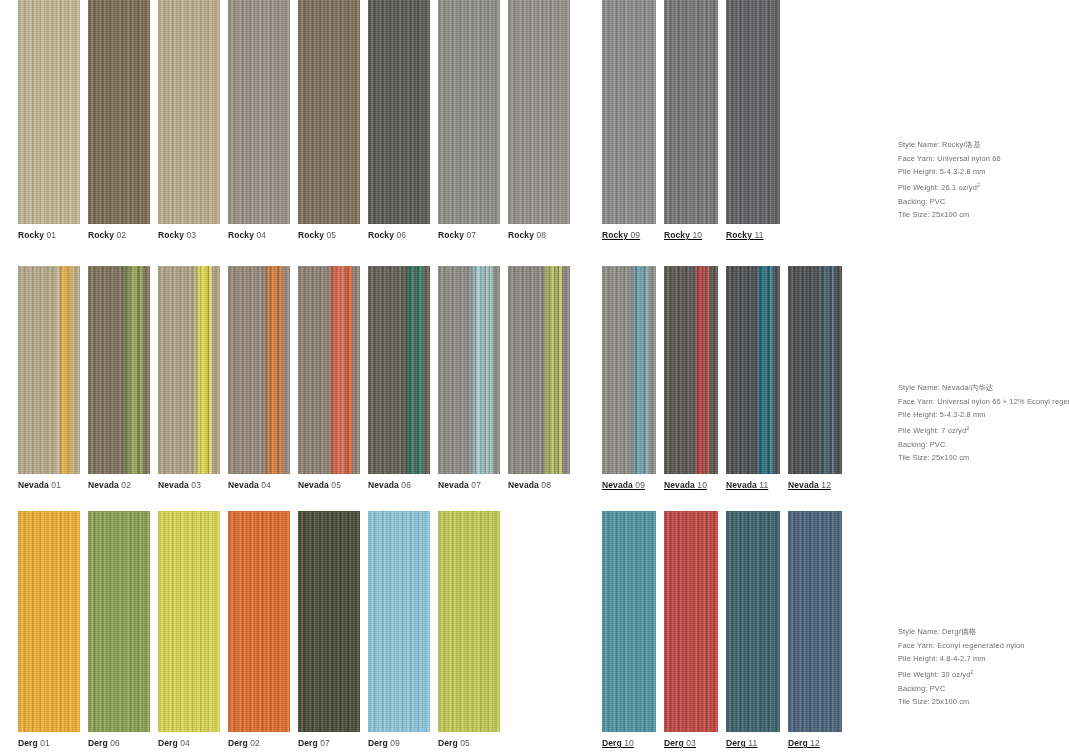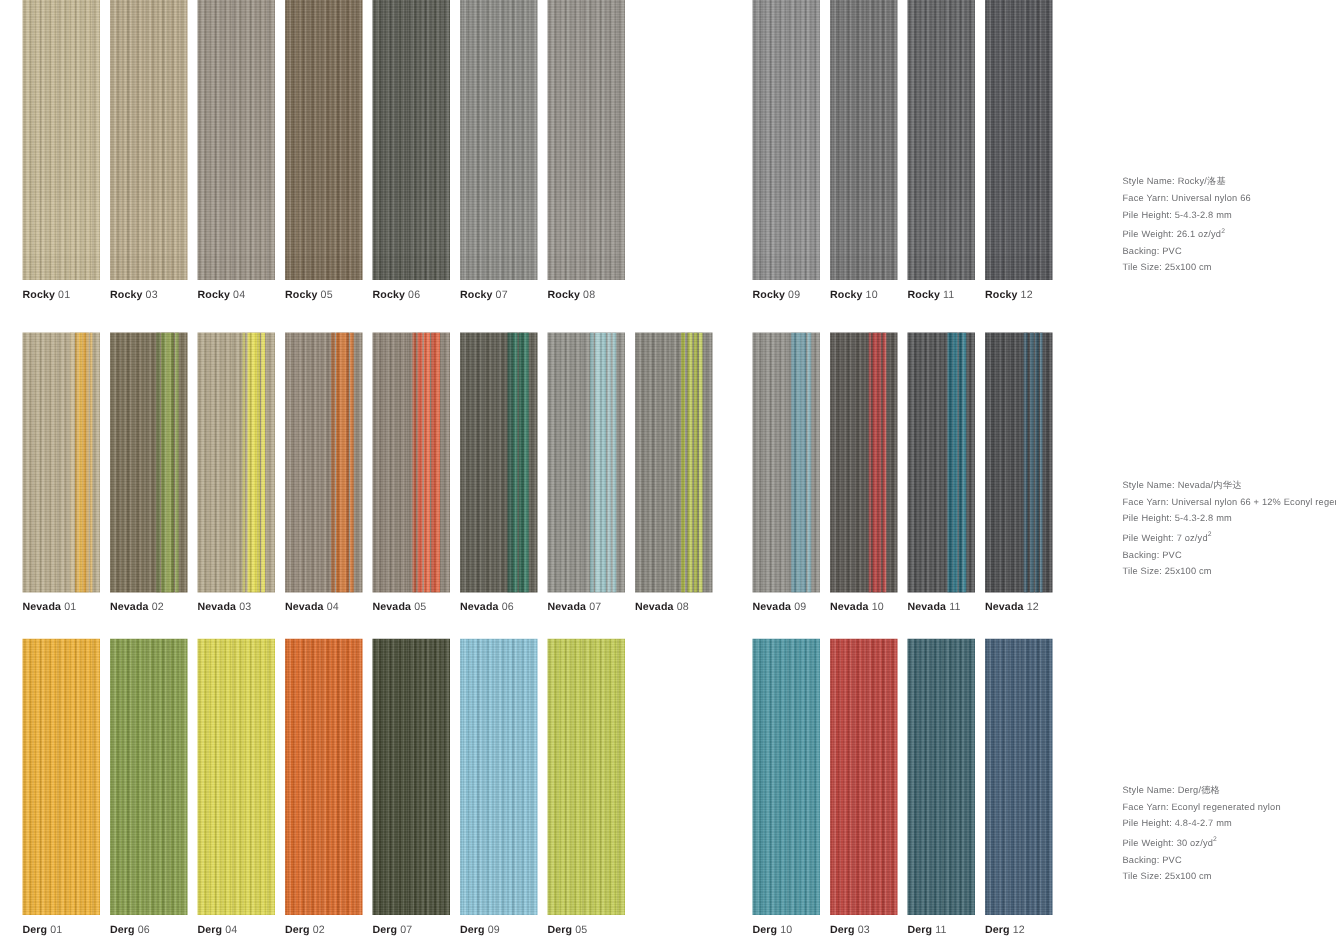--- a/index.html
+++ b/index.html
@@ -13,21 +13,21 @@
   .page{position:relative;width:1069px;height:754px;}
 
   
   .row{position:absolute;left:0;width:1069px;}
   .row-rocky {top:0;   height:266px;border-radius:15px;}
   .row-nevada{top:266px;height:245px;}
   .row-derg  {top:511px;height:243px;}
 
   .group{position:absolute;display:flex;}
   .group-left {left:18px;}
-  .group-right{left:602px;}
+  .group-right{left:602px;text-decoration:underline;}
 
   
   .cell{display:flex;flex-direction:column;}
   .cell + .cell{margin-left:8px;}
 
   .swatch{
     position:relative;
     overflow:hidden;
     background:#b9ad8f;
   }
@@ -109,20 +109,28 @@
     <div class="group group-left" id="rocky-left">
         <div class="cell">
           <div class="swatch" style="width: 62px; height: 224px; background: rgb(197, 184, 147);">
             <div class="grain"></div>
             <div class="grain2"></div>
             <div class="noise"></div>
           </div>
           <div class="caption"><b>Rocky</b><span> 01</span></div>
         </div>
         <div class="cell">
+          <div class="swatch" style="width: 62px; height: 224px; background: rgb(122, 106, 82);">
+            <div class="grain"></div>
+            <div class="grain2"></div>
+            <div class="noise"></div>
+          </div>
+          <div class="caption"><b>Rocky</b><span> 02</span></div>
+        </div>
+        <div class="cell">
           <div class="swatch" style="width: 62px; height: 224px; background: rgb(189, 174, 142);">
             <div class="grain"></div>
             <div class="grain2"></div>
             <div class="noise"></div>
           </div>
           <div class="caption"><b>Rocky</b><span> 03</span></div>
         </div>
         <div class="cell">
           <div class="swatch" style="width: 62px; height: 224px; background: rgb(154, 145, 132);">
             <div class="grain"></div>
@@ -181,28 +189,20 @@
           </div>
           <div class="caption"><b>Rocky</b><span> 10</span></div>
         </div>
         <div class="cell">
           <div class="swatch" style="width: 54px; height: 224px; background: rgb(94, 95, 97);">
             <div class="grain"></div>
             <div class="grain2"></div>
             <div class="noise"></div>
           </div>
           <div class="caption"><b>Rocky</b><span> 11</span></div>
-        </div>
-        <div class="cell">
-          <div class="swatch" style="width: 54px; height: 224px; background: rgb(85, 86, 90);">
-            <div class="grain"></div>
-            <div class="grain2"></div>
-            <div class="noise"></div>
-          </div>
-          <div class="caption"><b>Rocky</b><span> 12</span></div>
         </div>
       </div>
   </div>
 
   <div class="row row-nevada">
     <div class="group group-left" id="nevada-left">
         <div class="cell">
           <div class="swatch" style="width: 62px; height: 208px; background: rgb(184, 171, 140);">
             <div class="stripes">
               <i style="background: rgb(203, 185, 143); left: 62%; width: 4%; opacity: 0.92;"></i>

